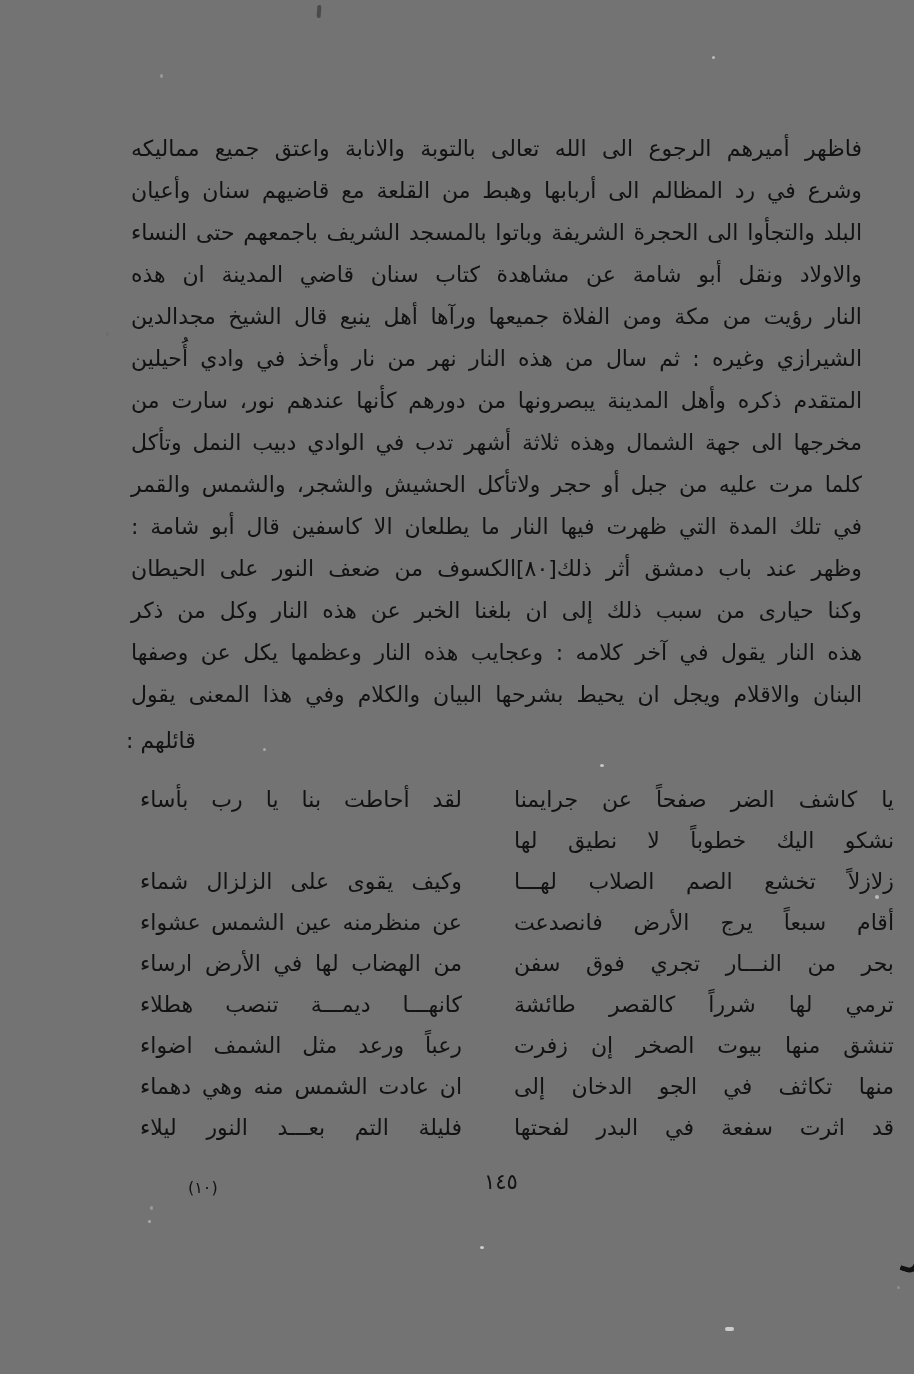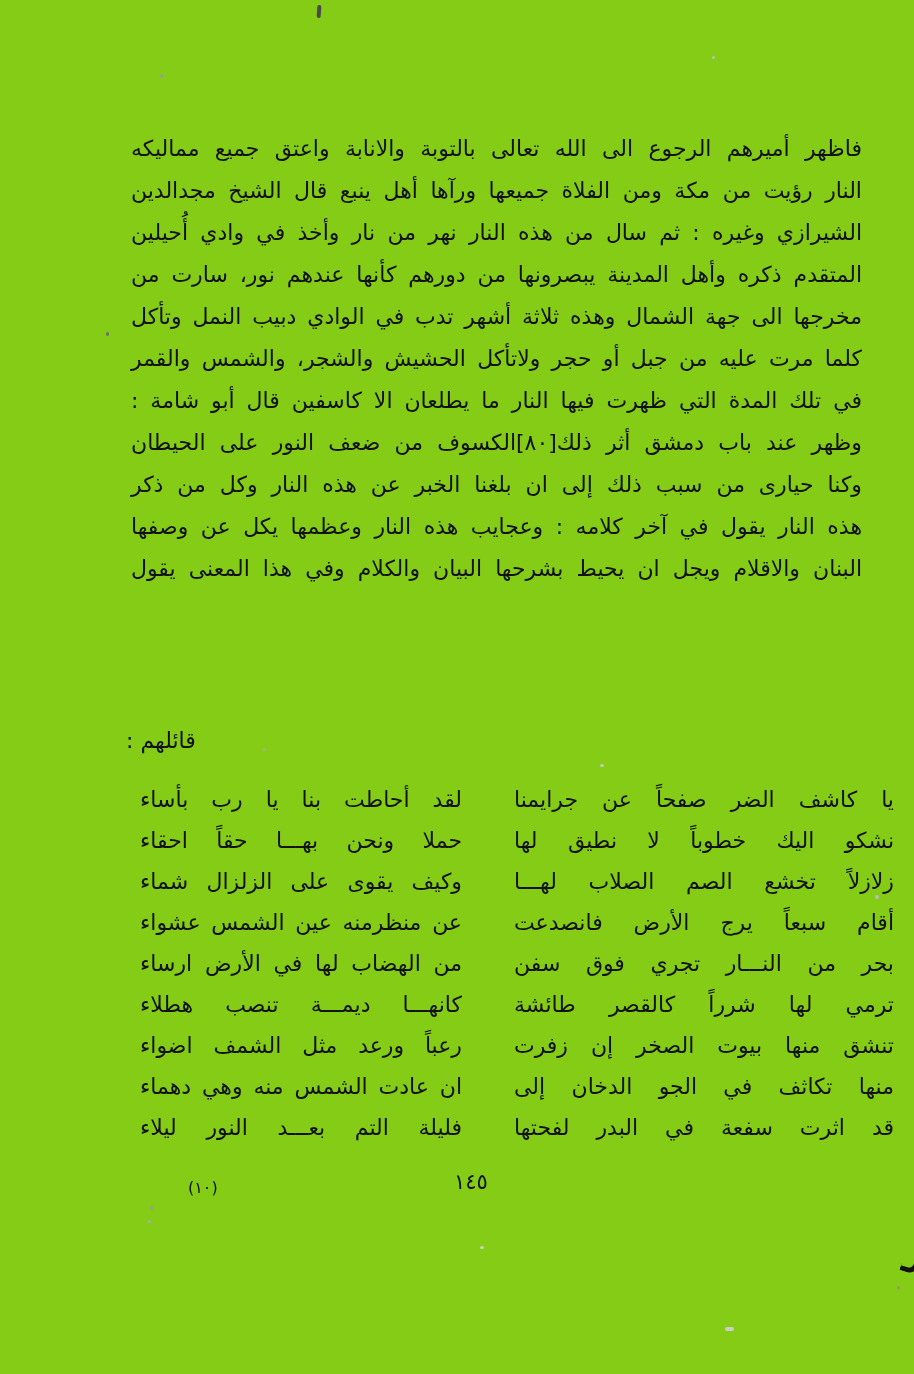--- a/index.html
+++ b/index.html
@@ -1,19 +1,19 @@
 <!DOCTYPE html>
 <html lang="ar"><head>
 <meta charset="utf-8">
 <style>
   html,body{margin:0;padding:0;background:#e8e8e8;}
   .page{
     position:relative;
     width:914px;height:1374px;
-    background:#84cc16;
+    background:#737373;
     overflow:hidden;
     font-family:"DejaVu Sans",sans-serif;
     color:#121212;
   }
   
   .prose{
     position:absolute;
     left:131px;top:128px;width:731px;
     direction:rtl;
   }
@@ -44,21 +44,21 @@
     font-size:22px;
     line-height:40px;
     text-align:justify;
     text-align-last:justify;
     -moz-text-align-last:justify;
   }
   .hemi-right{left:488px;width:380px;margin-left:26px;}
   .hemi-left{left:140px;width:322px;}
   
   .pagenum{
-    position:absolute;left:454px;top:1170px;
+    position:absolute;left:484px;top:1170px;
     font-size:21px;letter-spacing:2px;direction:rtl;
   }
   .volnum{
     position:absolute;left:188px;top:1178px;
     font-size:16px;letter-spacing:1px;direction:rtl;
   }
   
   .speck{position:absolute;background:#8a8a8a;border-radius:50%;}
   .sp-a{left:317px;top:5px;width:4px;height:13px;border-radius:2px;background:#4a4a4a;transform:rotate(4deg);}
   .sp-b{left:160px;top:74px;width:3px;height:4px;background:#9a9a9a;}
@@ -78,41 +78,43 @@
     border-bottom-right-radius:10px;transform:rotate(18deg);
   }
 </style>
 </head>
 <body>
 
 <div class="page">
 
   <div class="prose">
     <div class="pline">فاظهر أميرهم الرجوع الى الله تعالى بالتوبة والانابة واعتق جميع مماليكه</div>
+    <div class="pline">وشرع في رد المظالم الى أربابها وهبط من القلعة مع قاضيهم سنان وأعيان</div>
+    <div class="pline">البلد والتجأوا الى الحجرة الشريفة وباتوا بالمسجد الشريف باجمعهم حتى النساء</div>
+    <div class="pline">والاولاد ونقل أبو شامة عن مشاهدة كتاب سنان قاضي المدينة ان هذه</div>
     <div class="pline">النار رؤيت من مكة ومن الفلاة جميعها ورآها أهل ينبع قال الشيخ مجدالدين</div>
     <div class="pline">الشيرازي وغيره : ثم سال من هذه النار نهر من نار وأخذ في وادي أُحيلين</div>
     <div class="pline">المتقدم ذكره وأهل المدينة يبصرونها من دورهم كأنها عندهم نور، سارت من</div>
     <div class="pline">مخرجها الى جهة الشمال وهذه ثلاثة أشهر تدب في الوادي دبيب النمل وتأكل</div>
     <div class="pline">كلما مرت عليه من جبل أو حجر ولاتأكل الحشيش والشجر، والشمس والقمر</div>
     <div class="pline">في تلك المدة التي ظهرت فيها النار ما يطلعان الا كاسفين قال أبو شامة :</div>
     <div class="pline">وظهر عند باب دمشق أثر ذلك[٨٠]الكسوف من ضعف النور على الحيطان</div>
     <div class="pline">وكنا حيارى من سبب ذلك إلى ان بلغنا الخبر عن هذه النار وكل من ذكر</div>
     <div class="pline">هذه النار يقول في آخر كلامه : وعجايب هذه النار وعظمها يكل عن وصفها</div>
     <div class="pline">البنان والاقلام ويجل ان يحيط بشرحها البيان والكلام وفي هذا المعنى يقول</div>
   </div>
   <div class="pline-last">قائلهم :</div>
 
   <div class="poem">
     <div class="vrow" style="top:780px">
       <div class="hemi hemi-right">يا كاشف الضر صفحاً عن جرايمنا</div>
       <div class="hemi hemi-left">لقد أحاطت بنا يا رب بأساء</div>
     </div>
     <div class="vrow" style="top:821px">
       <div class="hemi hemi-right">نشكو اليك خطوباً لا نطيق لها</div>
-      <div class="hemi hemi-left">حملا ونحن بهـــا حقاً احقاء</div>
     </div>
     <div class="vrow" style="top:862px">
       <div class="hemi hemi-right">زلازلاً تخشع الصم الصلاب لهـــا</div>
       <div class="hemi hemi-left">وكيف يقوى على الزلزال شماء</div>
     </div>
     <div class="vrow" style="top:903px">
       <div class="hemi hemi-right">أقام سبعاً يرج الأرض فانصدعت</div>
       <div class="hemi hemi-left">عن منظرمنه عين الشمس عشواء</div>
     </div>
     <div class="vrow" style="top:944px">

